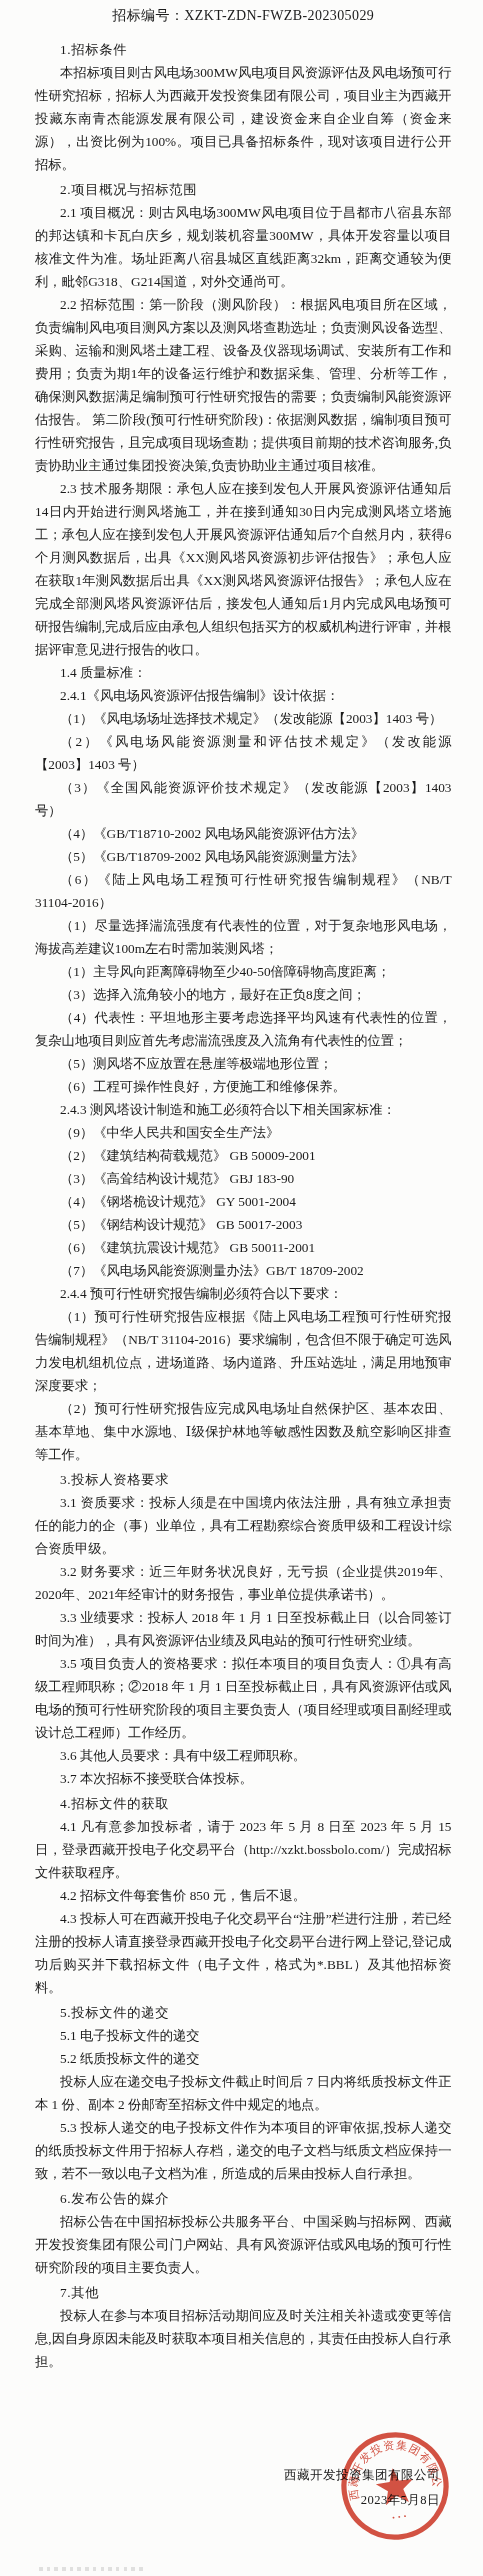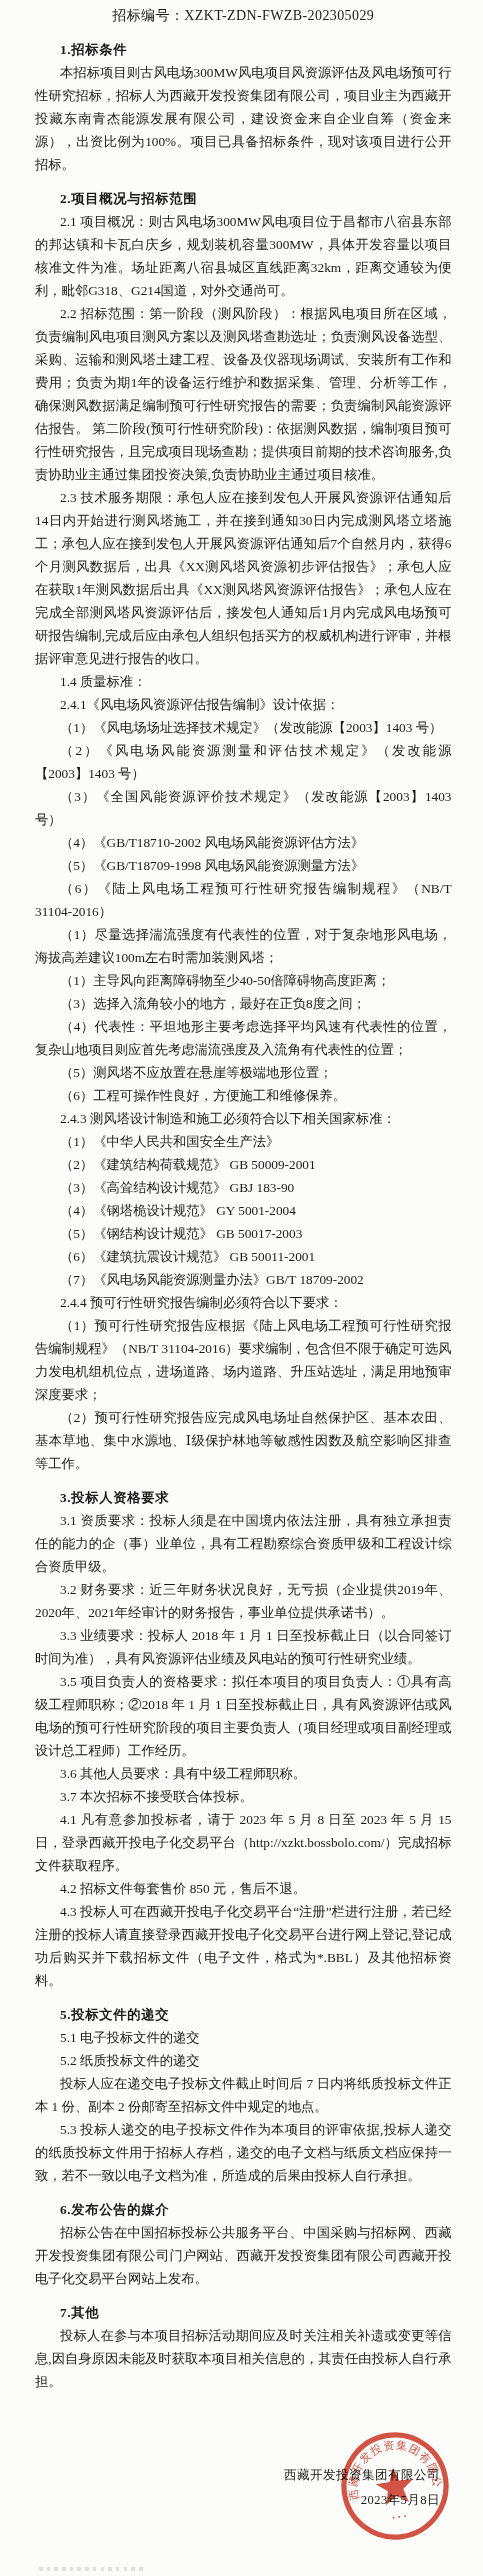--- a/index.html
+++ b/index.html
@@ -23,23 +23,23 @@
     line-height: 23px;
   }
   .doc-title {
     text-align: center;
     font-size: 14px;
     letter-spacing: 0.4px;
     margin-bottom: 11px;
     white-space: nowrap;
   }
   .sec-h {
-    font-weight: 700;
+    font-weight: 400;
     text-indent: 25px;
-    margin-top: 11px;
+    margin-top: 2px;
     letter-spacing: 0.7px;
   }
   .sec-p {
     text-indent: 25px;
     text-align: justify;
   }
   .footer-block {
     position: absolute;
     top: 2463px;
     right: 43px;
@@ -84,56 +84,57 @@
         <div class="sec-h">2.项目概况与招标范围</div>
         <div class="sec-p">2.1 项目概况：则古风电场300MW风电项目位于昌都市八宿县东部的邦达镇和卡瓦白庆乡，规划装机容量300MW，具体开发容量以项目核准文件为准。场址距离八宿县城区直线距离32km，距离交通较为便利，毗邻G318、G214国道，对外交通尚可。</div>
         <div class="sec-p">2.2 招标范围：第一阶段（测风阶段）：根据风电项目所在区域，负责编制风电项目测风方案以及测风塔查勘选址；负责测风设备选型、采购、运输和测风塔土建工程、设备及仪器现场调试、安装所有工作和费用；负责为期1年的设备运行维护和数据采集、管理、分析等工作，确保测风数据满足编制预可行性研究报告的需要；负责编制风能资源评估报告。 第二阶段(预可行性研究阶段)：依据测风数据，编制项目预可行性研究报告，且完成项目现场查勘；提供项目前期的技术咨询服务,负责协助业主通过集团投资决策,负责协助业主通过项目核准。</div>
         <div class="sec-p">2.3 技术服务期限：承包人应在接到发包人开展风资源评估通知后14日内开始进行测风塔施工，并在接到通知30日内完成测风塔立塔施工；承包人应在接到发包人开展风资源评估通知后7个自然月内，获得6个月测风数据后，出具《XX测风塔风资源初步评估报告》；承包人应在获取1年测风数据后出具《XX测风塔风资源评估报告》；承包人应在完成全部测风塔风资源评估后，接发包人通知后1月内完成风电场预可研报告编制,完成后应由承包人组织包括买方的权威机构进行评审，并根据评审意见进行报告的收口。</div>
         <div class="sec-p">1.4 质量标准：</div>
         <div class="sec-p">2.4.1《风电场风资源评估报告编制》设计依据：</div>
         <div class="sec-p">（1）《风电场场址选择技术规定》（发改能源【2003】1403 号）</div>
         <div class="sec-p">（2）《风电场风能资源测量和评估技术规定》（发改能源【2003】1403 号）</div>
         <div class="sec-p">（3）《全国风能资源评价技术规定》（发改能源【2003】1403 号）</div>
         <div class="sec-p">（4）《GB/T18710-2002 风电场风能资源评估方法》</div>
-        <div class="sec-p">（5）《GB/T18709-1998 风电场风能资源测量方法》</div>
+        <div class="sec-p">（5）《GB/T18709-2002 风电场风能资源测量方法》</div>
         <div class="sec-p">（6）《陆上风电场工程预可行性研究报告编制规程》（NB/T 31104-2016）</div>
         <div class="sec-p">（1）尽量选择湍流强度有代表性的位置，对于复杂地形风电场，海拔高差建议100m左右时需加装测风塔；</div>
         <div class="sec-p">（1）主导风向距离障碍物至少40-50倍障碍物高度距离；</div>
         <div class="sec-p">（3）选择入流角较小的地方，最好在正负8度之间；</div>
         <div class="sec-p">（4）代表性：平坦地形主要考虑选择平均风速有代表性的位置，复杂山地项目则应首先考虑湍流强度及入流角有代表性的位置；</div>
         <div class="sec-p">（5）测风塔不应放置在悬崖等极端地形位置；</div>
         <div class="sec-p">（6）工程可操作性良好，方便施工和维修保养。</div>
         <div class="sec-p">2.4.3 测风塔设计制造和施工必须符合以下相关国家标准：</div>
-        <div class="sec-p">（1）《中华人民共和国安全生产法》</div>
+        <div class="sec-p">（9）《中华人民共和国安全生产法》</div>
         <div class="sec-p">（2）《建筑结构荷载规范》  GB 50009-2001</div>
         <div class="sec-p">（3）《高耸结构设计规范》  GBJ 183-90</div>
         <div class="sec-p">（4）《钢塔桅设计规范》    GY 5001-2004</div>
         <div class="sec-p">（5）《钢结构设计规范》    GB 50017-2003</div>
         <div class="sec-p">（6）《建筑抗震设计规范》  GB 50011-2001</div>
         <div class="sec-p">（7）《风电场风能资源测量办法》GB/T 18709-2002</div>
         <div class="sec-p">2.4.4 预可行性研究报告编制必须符合以下要求：</div>
         <div class="sec-p">（1）预可行性研究报告应根据《陆上风电场工程预可行性研究报告编制规程》（NB/T 31104-2016）要求编制，包含但不限于确定可选风力发电机组机位点，进场道路、场内道路、升压站选址，满足用地预审深度要求；</div>
         <div class="sec-p">（2）预可行性研究报告应完成风电场址自然保护区、基本农田、基本草地、集中水源地、Ⅰ级保护林地等敏感性因数及航空影响区排查等工作。</div>
         <div class="sec-h">3.投标人资格要求</div>
         <div class="sec-p">3.1 资质要求：投标人须是在中国境内依法注册，具有独立承担责任的能力的企（事）业单位，具有工程勘察综合资质甲级和工程设计综合资质甲级。</div>
         <div class="sec-p">3.2 财务要求：近三年财务状况良好，无亏损（企业提供2019年、2020年、2021年经审计的财务报告，事业单位提供承诺书）。</div>
         <div class="sec-p">3.3 业绩要求：投标人 2018 年 1 月 1 日至投标截止日（以合同签订时间为准），具有风资源评估业绩及风电站的预可行性研究业绩。</div>
         <div class="sec-p">3.5 项目负责人的资格要求：拟任本项目的项目负责人：①具有高级工程师职称；②2018 年 1 月 1 日至投标截止日，具有风资源评估或风电场的预可行性研究阶段的项目主要负责人（项目经理或项目副经理或设计总工程师）工作经历。</div>
         <div class="sec-p">3.6 其他人员要求：具有中级工程师职称。</div>
         <div class="sec-p">3.7 本次招标不接受联合体投标。</div>
+        <div class="sec-h">4.招标文件的获取</div>
         <div class="sec-p">4.1 凡有意参加投标者，请于 2023 年 5 月 8 日至 2023 年 5 月 15 日，登录西藏开投电子化交易平台（http://xzkt.bossbolo.com/）完成招标文件获取程序。</div>
         <div class="sec-p">4.2 招标文件每套售价 850 元，售后不退。</div>
         <div class="sec-p">4.3 投标人可在西藏开投电子化交易平台“注册”栏进行注册，若已经注册的投标人请直接登录西藏开投电子化交易平台进行网上登记,登记成功后购买并下载招标文件（电子文件，格式为*.BBL）及其他招标资料。</div>
         <div class="sec-h">5.投标文件的递交</div>
         <div class="sec-p">5.1 电子投标文件的递交</div>
         <div class="sec-p">5.2 纸质投标文件的递交</div>
         <div class="sec-p">投标人应在递交电子投标文件截止时间后 7 日内将纸质投标文件正本 1 份、副本 2 份邮寄至招标文件中规定的地点。</div>
         <div class="sec-p">5.3 投标人递交的电子投标文件作为本项目的评审依据,投标人递交的纸质投标文件用于招标人存档，递交的电子文档与纸质文档应保持一致，若不一致以电子文档为准，所造成的后果由投标人自行承担。</div>
         <div class="sec-h">6.发布公告的媒介</div>
-        <div class="sec-p">招标公告在中国招标投标公共服务平台、中国采购与招标网、西藏开发投资集团有限公司门户网站、西藏开发投资集团有限公司西藏开投电子化交易平台网站上发布。</div>
+        <div class="sec-p">招标公告在中国招标投标公共服务平台、中国采购与招标网、西藏开发投资集团有限公司门户网站、具有风资源评估或风电场的预可行性研究阶段的项目主要负责人。</div>
         <div class="sec-h">7.其他</div>
         <div class="sec-p">投标人在参与本项目招标活动期间应及时关注相关补遗或变更等信息,因自身原因未能及时获取本项目相关信息的，其责任由投标人自行承担。</div>
       </div>
   </div>
 
   <div class="footer-block">
     <div>西藏开发投资集团有限公司</div>
     <div>2023年5月8日</div>
   </div>
 

